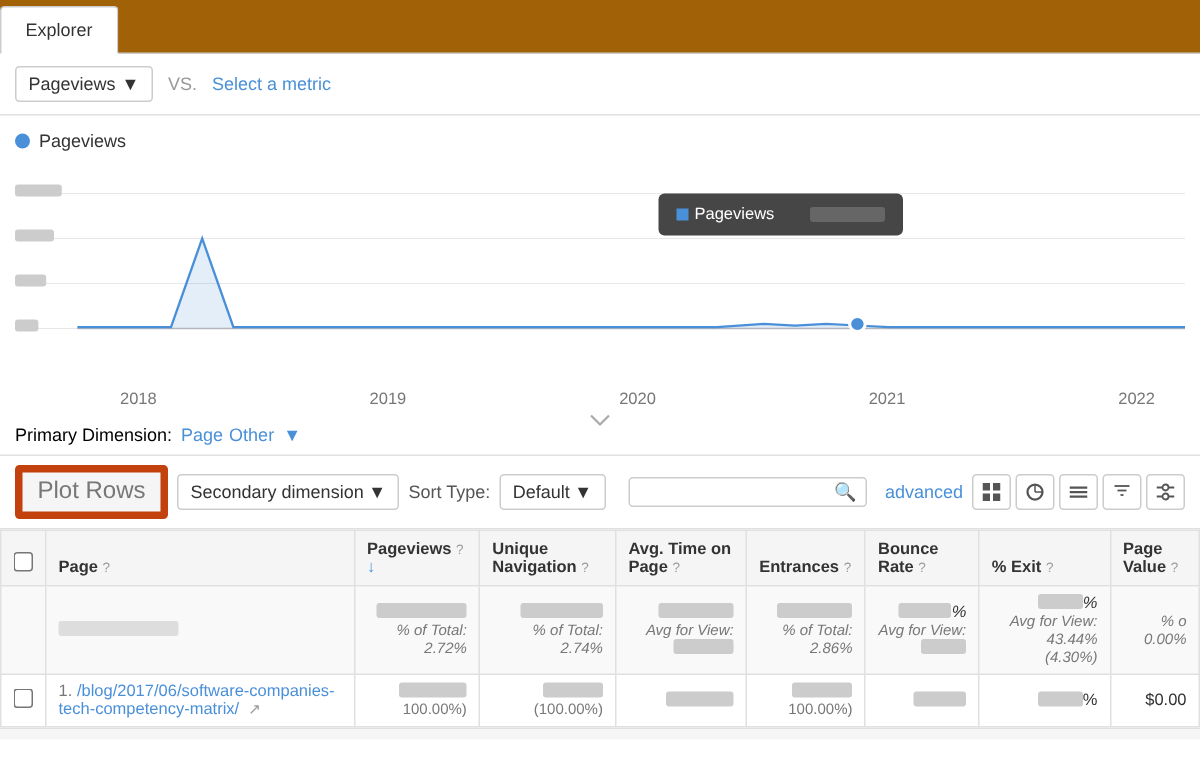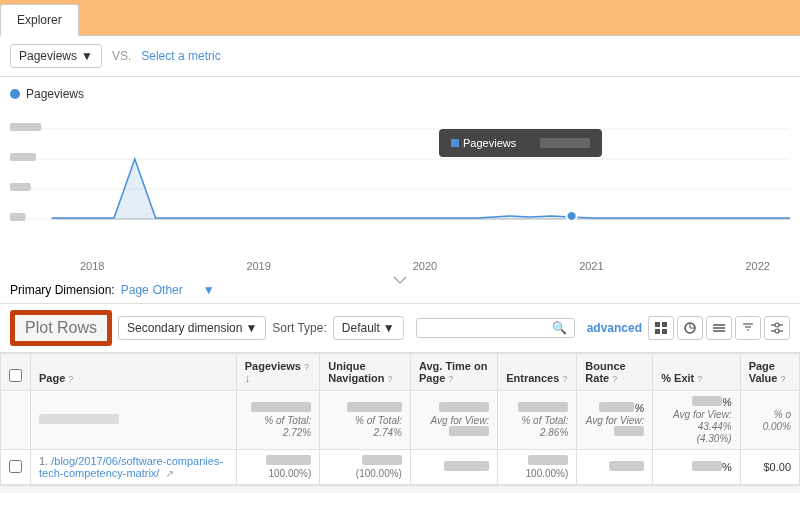--- a/index.html
+++ b/index.html
@@ -1,19 +1,19 @@
 <!DOCTYPE html>
 <html><head>
   <meta charset="utf-8">
   <style>
     * { box-sizing: border-box; margin: 0; padding: 0; }
     body { font-family: Arial, sans-serif; font-size: 12px; background: #fff; color: #333; width: 800px; height: 506px; overflow: hidden; }
 
     
-    .tabs { display: flex; border-bottom: 1px solid #ccc; background: #fdba74; }
+    .tabs { display: flex; border-bottom: 1px solid #ccc; background: #a16207; }
     .tab { padding: 8px 16px; cursor: pointer; font-size: 12px; border: 1px solid #ccc; border-bottom: none; background: #f5f5f5; color: #333; margin-right: 2px; margin-top: 4px; border-radius: 3px 3px 0 0; }
     .tab.active { background: #fff; border-bottom: 1px solid #fff; margin-bottom: -1px; z-index: 1; }
 
     
     .toolbar { display: flex; align-items: center; padding: 8px 10px; border-bottom: 1px solid #e0e0e0; }
     .metric-select { display: flex; align-items: center; gap: 4px; }
     .select-btn { display: flex; align-items: center; gap: 4px; padding: 4px 8px; border: 1px solid #ccc; border-radius: 3px; background: #fff; cursor: pointer; font-size: 12px; }
     .vs-label { color: #999; margin: 0 6px; font-size: 12px; }
     .select-metric { color: #4a90d9; cursor: pointer; font-size: 12px; text-decoration: none; }
     .time-controls { margin-left: auto; display: flex; align-items: center; gap: 4px; }
@@ -32,30 +32,30 @@
     
     .tooltip { position: absolute; background: rgba(50,50,50,0.9); color: #fff; border-radius: 4px; padding: 8px 12px; font-size: 11px; top: 20px; left: 55%; z-index: 10; white-space: nowrap; }
     .tooltip-title { font-weight: bold; margin-bottom: 4px; }
     .tooltip-item { display: flex; align-items: center; gap: 4px; }
     .tooltip-square { width: 8px; height: 8px; background: #4a90d9; display: inline-block; }
 
     
     .dimension-row { display: flex; align-items: center; padding: 6px 10px; font-size: 12px; border-bottom: 1px solid #e0e0e0; }
     .dimension-row .label { color: #000000; margin-right: 6px; }
     .dimension-link { color: #4a90d9; cursor: pointer; margin-right: 4px; }
-    .other-btn { display: flex; align-items: center; gap: 20px; color: #4a90d9; cursor: pointer; }
+    .other-btn { display: flex; align-items: center; gap: 6px; color: #4a90d9; cursor: pointer; }
 
     
     .table-toolbar { display: flex; align-items: center; gap: 6px; padding: 6px 10px; border-bottom: 1px solid #e0e0e0; }
     .plot-rows-btn { padding: 4px 10px; border: 5px solid #c2410c; border-radius: 3px; background: #f5f5f5; cursor: pointer; color: #777; font-size: 16px; }
     .secondary-select { display: flex; align-items: center; gap: 3px; padding: 4px 8px; border: 1px solid #ccc; border-radius: 3px; background: #fff; cursor: pointer; font-size: 12px; }
     .sort-label { font-size: 12px; color: #555; }
     .search-box { margin-left: auto; display: flex; align-items: center; border: 1px solid #ccc; border-radius: 3px; padding: 2px 6px; }
     .search-box input { border: none; outline: none; font-size: 12px; width: 130px; }
-    .advanced-link { color: #4a90d9; cursor: pointer; font-size: 12px; margin-left: 6px; font-weight: bold; }
+    .advanced-link { color: #4a90d9; cursor: pointer; font-size: 12px; margin-left: 6px; }
     .view-btns { display: flex; gap: 3px; }
     .view-btn { width: 26px; height: 24px; border: 1px solid #ccc; border-radius: 3px; background: #fff; cursor: pointer; display: flex; align-items: center; justify-content: center; font-size: 10px; }
 
     
     .data-table { width: 100%; border-collapse: collapse; font-size: 11px; }
     .data-table th { background: #f5f5f5; border: 1px solid #e0e0e0; padding: 6px 8px; text-align: left; font-weight: normal; color: #333; vertical-align: bottom; }
     .data-table th .col-name { font-weight: bold; }
     .data-table td { border: 1px solid #e0e0e0; padding: 5px 8px; vertical-align: middle; }
     .data-table td.num { text-align: right; }
     .sort-arrow { color: #4a90d9; }

